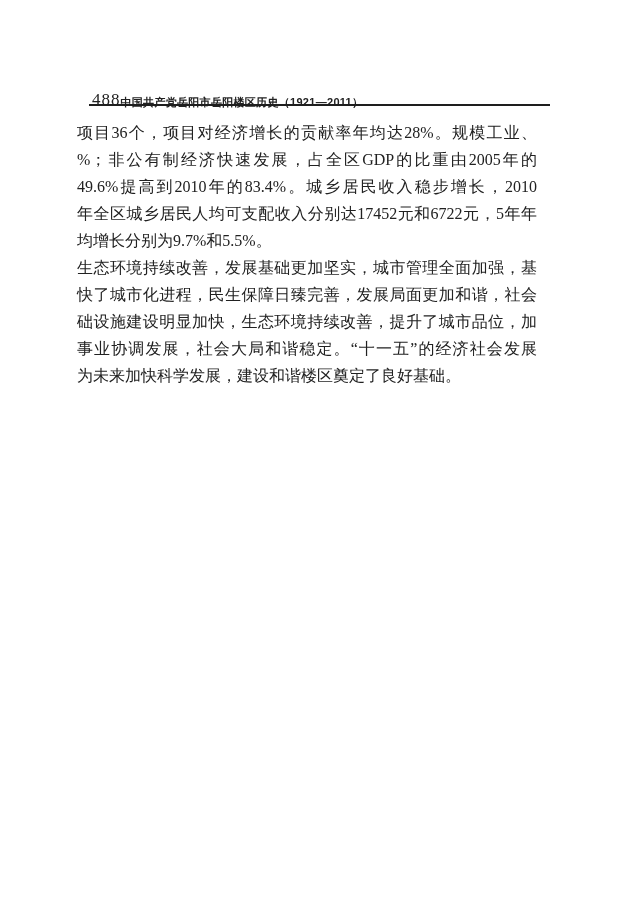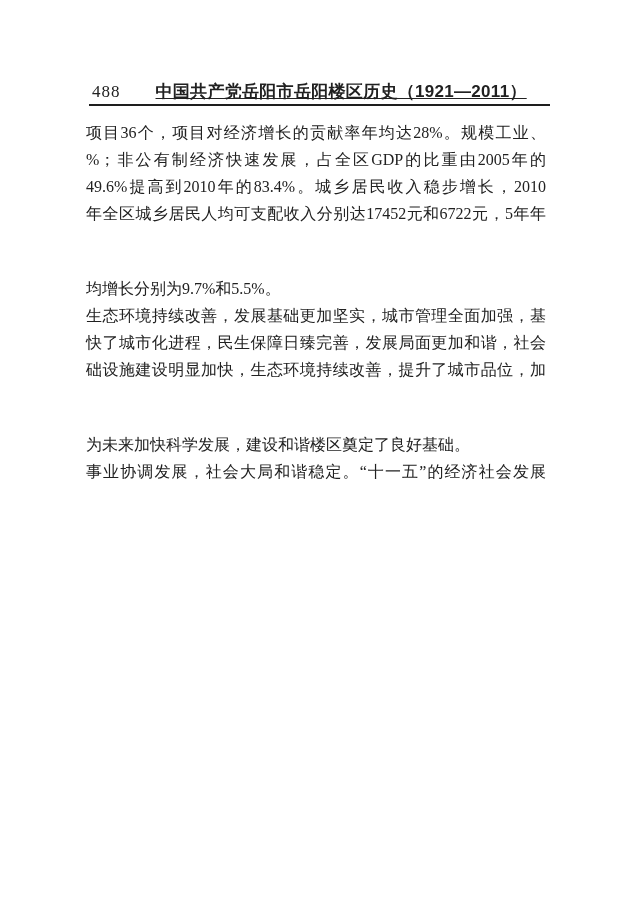--- a/index.html
+++ b/index.html
@@ -12,64 +12,60 @@
     color: #212121;
   }
   .page {
     position: absolute;
     inset: 0;
     background: #ffffff;
     overflow: hidden;
   }
   .page-header {
     position: absolute;
-    top: 80px;
+    top: 90px;
     left: 92px;
     width: 460px;
     display: flex;
-    align-items: center;
+    align-items: flex-end;
     white-space: nowrap;
-    gap: 8px;
   }
   .page-number {
     font-size: 17px;
     letter-spacing: 1px;
   }
   .book-title {
     font-family: "Liberation Sans", "DejaVu Sans", sans-serif;
     font-weight: 700;
-    font-size: 17px;
-    margin-left: 27px;
+    font-size: 11px;
     letter-spacing: 0.3px;
-    text-decoration: underline;
   }
   .header-rule {
     position: absolute;
     top: 104px;
     left: 89px;
     width: 461px;
     height: 2px;
     background: #1e1e1e;
   }
   .body-text {
     position: absolute;
     top: 119px;
-    left: 86px;
+    left: 77px;
     width: 460px;
     font-size: 16px;
     line-height: 27px;
   }
   .line {
     text-align: justify;
     text-align-last: justify;
   }
   .line.last {
     text-align: justify;
     text-align-last: left;
-    margin-top: 48px;
   }
   .line.indent {
     text-indent: 2em;
   }
 </style>
 </head>
 <body>
 
 <div class="page">
 
@@ -87,19 +83,19 @@
       <div class="line">%；非公有制经济快速发展，占全区GDP的比重由2005年的</div>
       <div class="line">49.6%提高到2010年的83.4%。城乡居民收入稳步增长，2010</div>
       <div class="line">年全区城乡居民人均可支配收入分别达17452元和6722元，5年年</div>
       <div class="line last">均增长分别为9.7%和5.5%。</div>
     </div>
 
     <div class="para">
       <div class="line">生态环境持续改善，发展基础更加坚实，城市管理全面加强，基</div>
       <div class="line">快了城市化进程，民生保障日臻完善，发展局面更加和谐，社会</div>
       <div class="line">础设施建设明显加快，生态环境持续改善，提升了城市品位，加</div>
+      <div class="line">事业协调发展，社会大局和谐稳定。“十一五”的经济社会发展</div>
       <div class="line last">为未来加快科学发展，建设和谐楼区奠定了良好基础。</div>
-      <div class="line">事业协调发展，社会大局和谐稳定。“十一五”的经济社会发展</div>
     </div>
 
   </main>
 
 </div>
 
 </body></html>

